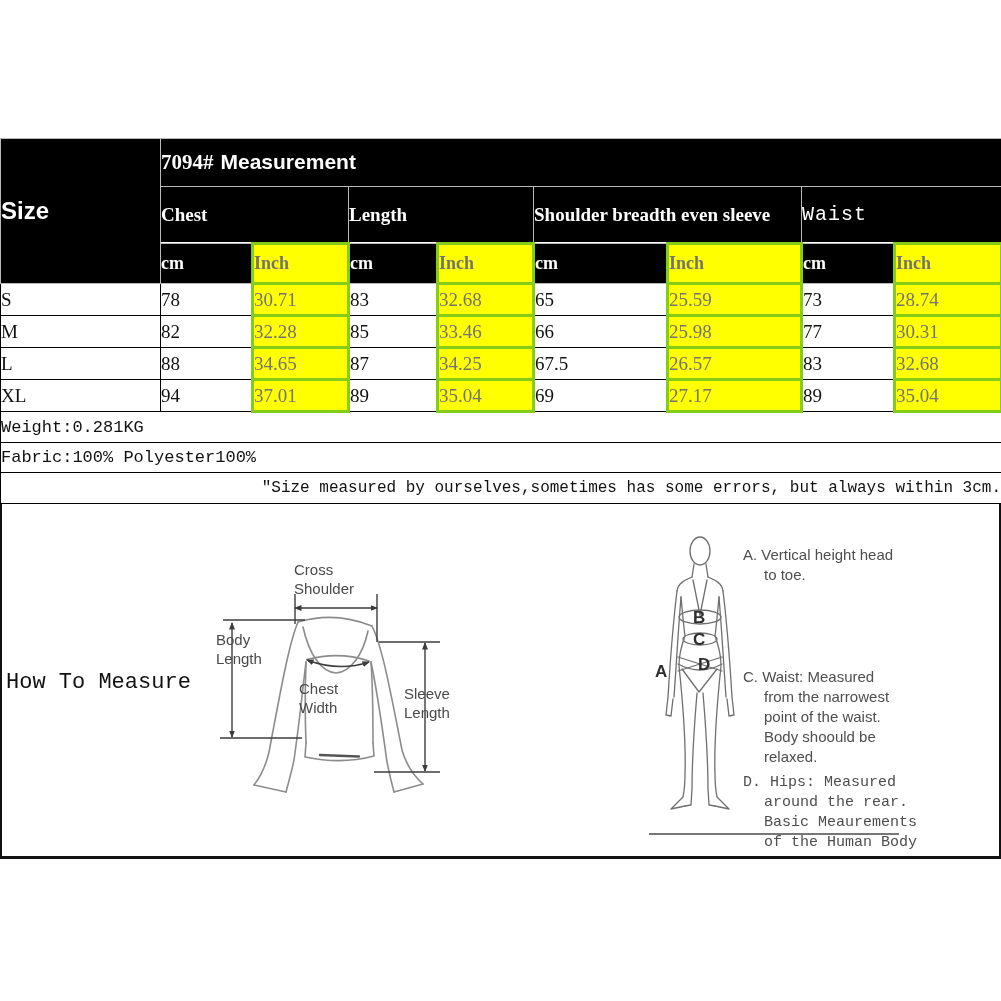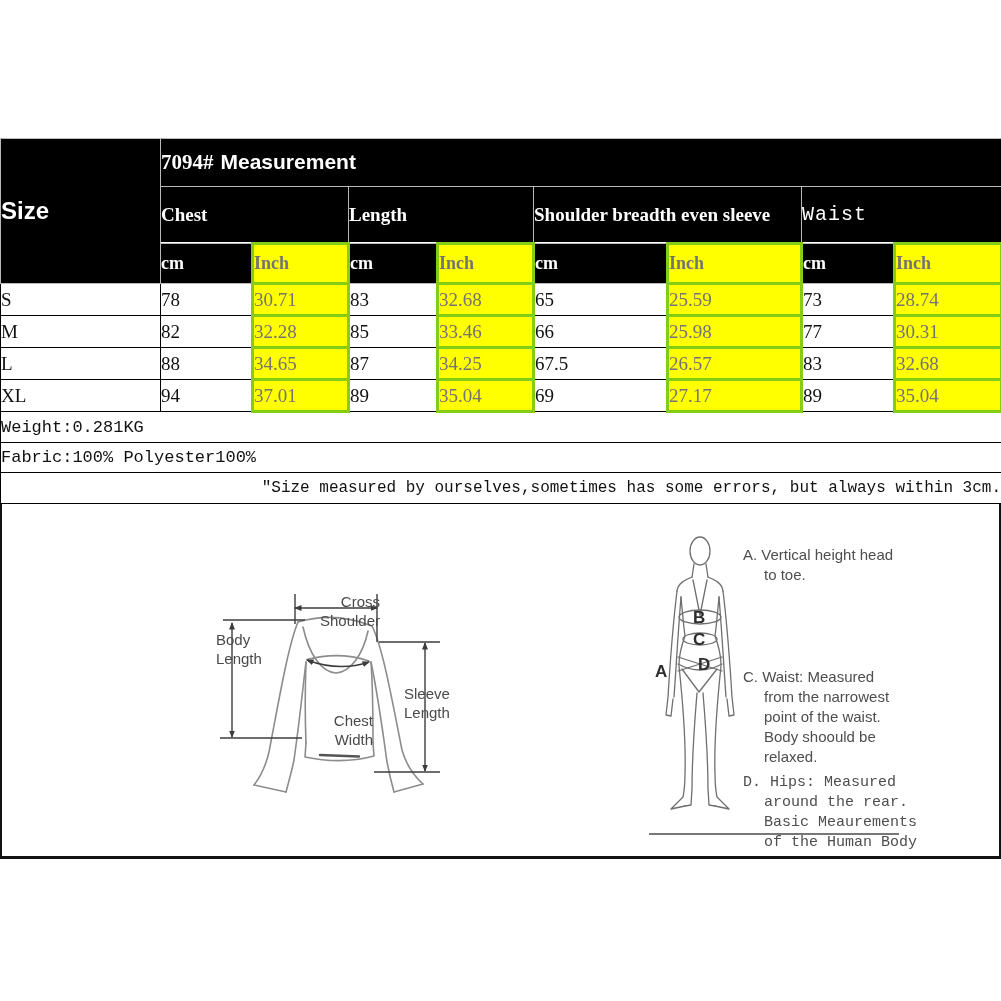--- a/index.html
+++ b/index.html
@@ -32,21 +32,21 @@
   tr.r-note td{font-family:"Liberation Mono","DejaVu Sans Mono",monospace;font-size:16px;
       border:1px solid #000;background:#fff;color:#111;text-align:right;padding-left:16px;}
 
   
   .measure-box{position:absolute;top:504px;left:0;width:997px;height:352px;background:#fff;
       border-left:2px solid #111;border-right:2px solid #111;border-bottom:3px solid #111;}
   .measure-box .sketch{position:absolute;left:0;top:0;width:997px;height:352px;}
   .howto-title{position:absolute;left:4px;top:166px;width:260px;
       font-family:"Liberation Mono","DejaVu Sans Mono",monospace;font-size:22px;color:#111;white-space:pre;}
   .glabel{position:absolute;font-size:15px;line-height:19px;color:#4a4a4a;white-space:pre-line;}
-  .glabel.center{text-align:right;margin-top:32px;}
+  .glabel.center{text-align:left;}
   .gl-cross{left:292px;top:56px;width:86px;}
   .gl-body{left:214px;top:126px;width:64px;}
   .gl-chest{left:297px;top:175px;width:74px;}
   .gl-sleeve{left:402px;top:180px;width:66px;}
   .fmark{position:absolute;font-weight:bold;font-size:17px;color:#2e2e2e;}
   .fm-a{left:653px;top:158px;} .fm-b{left:691px;top:104px;}
   .fm-c{left:691px;top:126px;} .fm-d{left:696px;top:151px;}
   .fig-note{position:absolute;left:741px;width:182px;font-size:15px;line-height:20px;color:#4e4e4e;
       white-space:pre-line;padding-left:21px;text-indent:-21px;}
   .fn-a{top:41px;} .fn-b{top:93px;} .fn-c{top:163px;} .fn-d{top:269px;font-family:Liberation Mono, monospace;}
@@ -215,20 +215,21 @@
         <path class="f" d="M680,165 L697,188 L715,165"></path>
         <path class="f" d="M677,162 C681,200 684,240 683,270 C683,280 682,288 681,293 L669,305 L683,302"></path>
         <path class="f" d="M695,189 C692,225 690,260 690,285 L689,301 L683,302"></path>
         <path class="f" d="M719,162 C715,200 712,240 713,270 C713,280 714,288 715,293 L727,305 L713,302"></path>
         <path class="f" d="M701,189 C704,225 706,260 706,285 L707,301 L713,302"></path>
       </g>
 
       <line class="ul" x1="647" y1="330" x2="897" y2="330"></line>
     </svg>
 
+    <div class="howto-title">How To Measure</div>
 
     <div class="glabel center gl-cross">Cross
 Shoulder</div>
     <div class="glabel gl-body">Body
 Length</div>
     <div class="glabel center gl-chest">Chest
 Width</div>
     <div class="glabel gl-sleeve">Sleeve
 Length</div>
 

